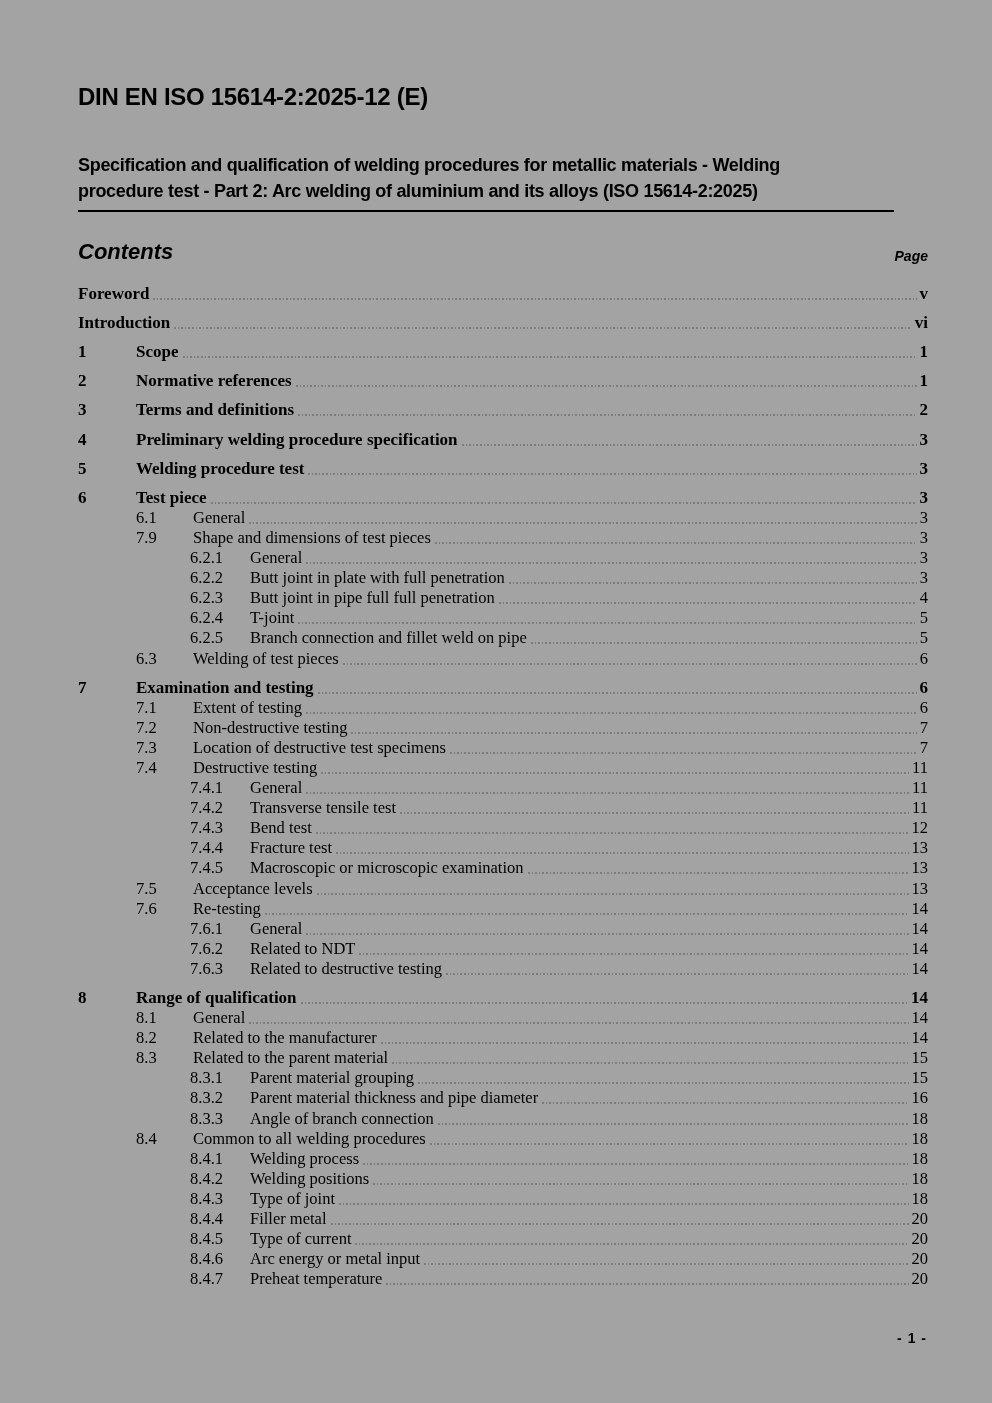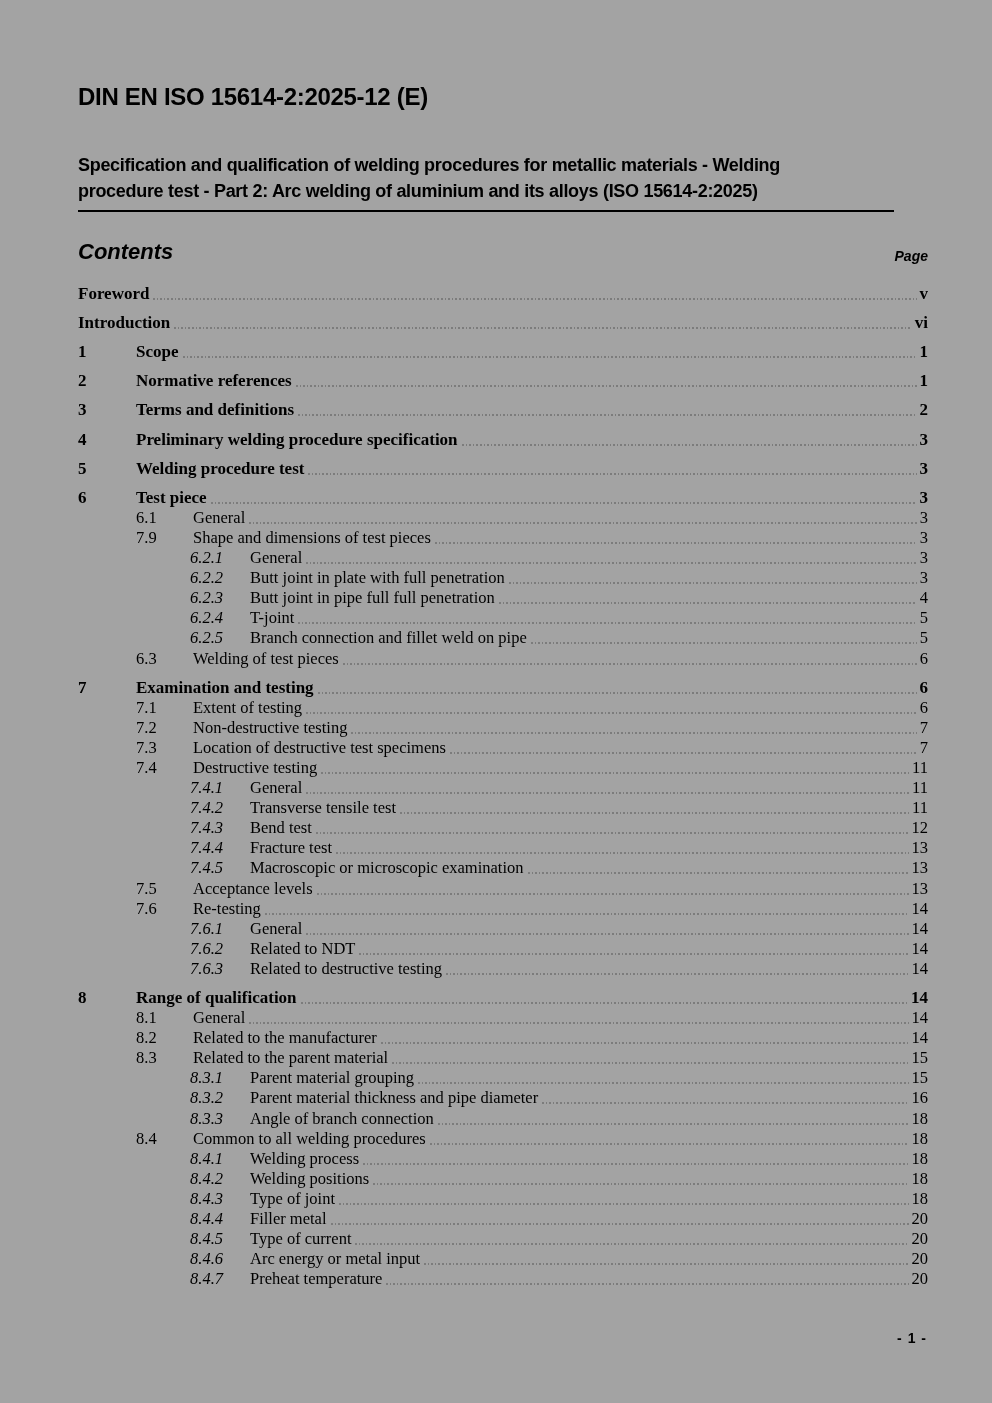--- a/index.html
+++ b/index.html
@@ -66,21 +66,21 @@
     height: 20.1px;
     white-space: nowrap;
   }
   .toc-row.major { font-weight: bold; font-size: 17px; margin-top: 9px; }
   .toc-row.major:first-child { margin-top: 0; justify-content: flex-end; }
   .toc-num   { flex: none; }
   .lvl1 .toc-num { width: 58px; }
   .lvl2 { padding-left: 58px; }
   .lvl2 .toc-num { width: 57px; }
   .lvl3 { padding-left: 112px; }
-  .lvl3 .toc-num { width: 60px; font-style: italic; }
+  .lvl3 .toc-num { width: 60px; }
   .toc-title { flex: none; }
   .toc-leader {
     flex: 1 1 auto;
     min-width: 16px;
     height: 2px;
     margin: 0 3px 4px 4px;
     background-image: repeating-linear-gradient(to right,
       #7c7c7c 0, #7c7c7c 1.6px, transparent 1.6px, transparent 3.6px);
   }
   .toc-page { flex: none; }

